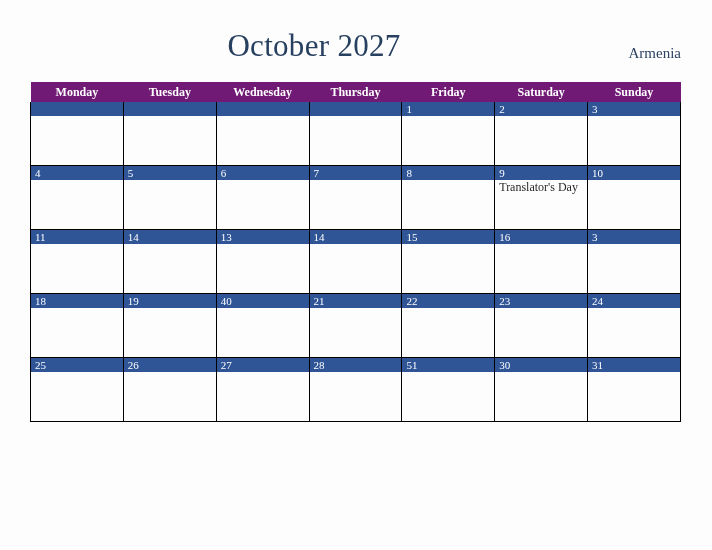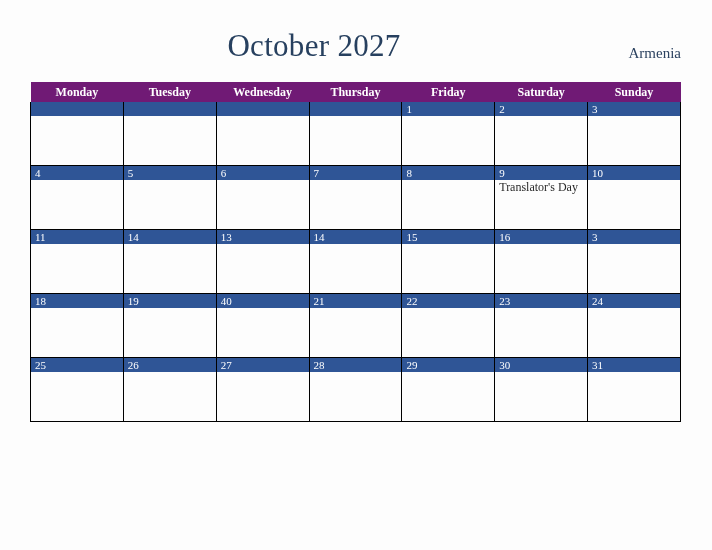--- a/index.html
+++ b/index.html
@@ -297,21 +297,21 @@
         </td>
         <td>
           <div class="daybar">27</div>
           <div class="daybody"></div>
         </td>
         <td>
           <div class="daybar">28</div>
           <div class="daybody"></div>
         </td>
         <td>
-          <div class="daybar">29</div>
+          <div class="daybar">51</div>
           <div class="daybody"></div>
         </td>
         <td>
           <div class="daybar">30</div>
           <div class="daybody"></div>
         </td>
         <td>
           <div class="daybar">31</div>
           <div class="daybody"></div>
         </td>

